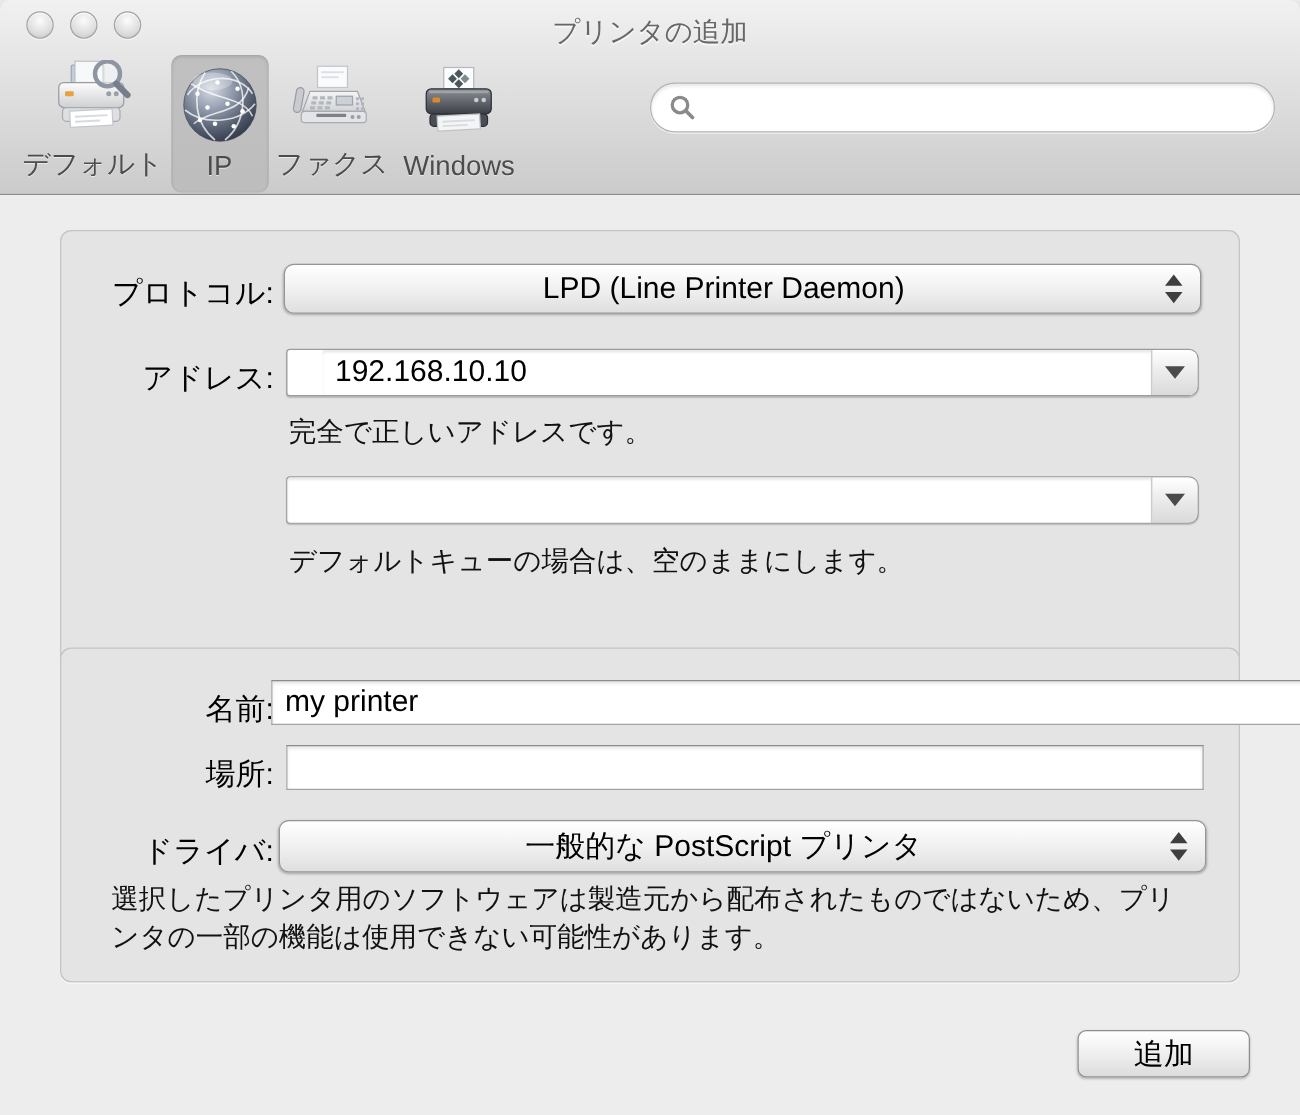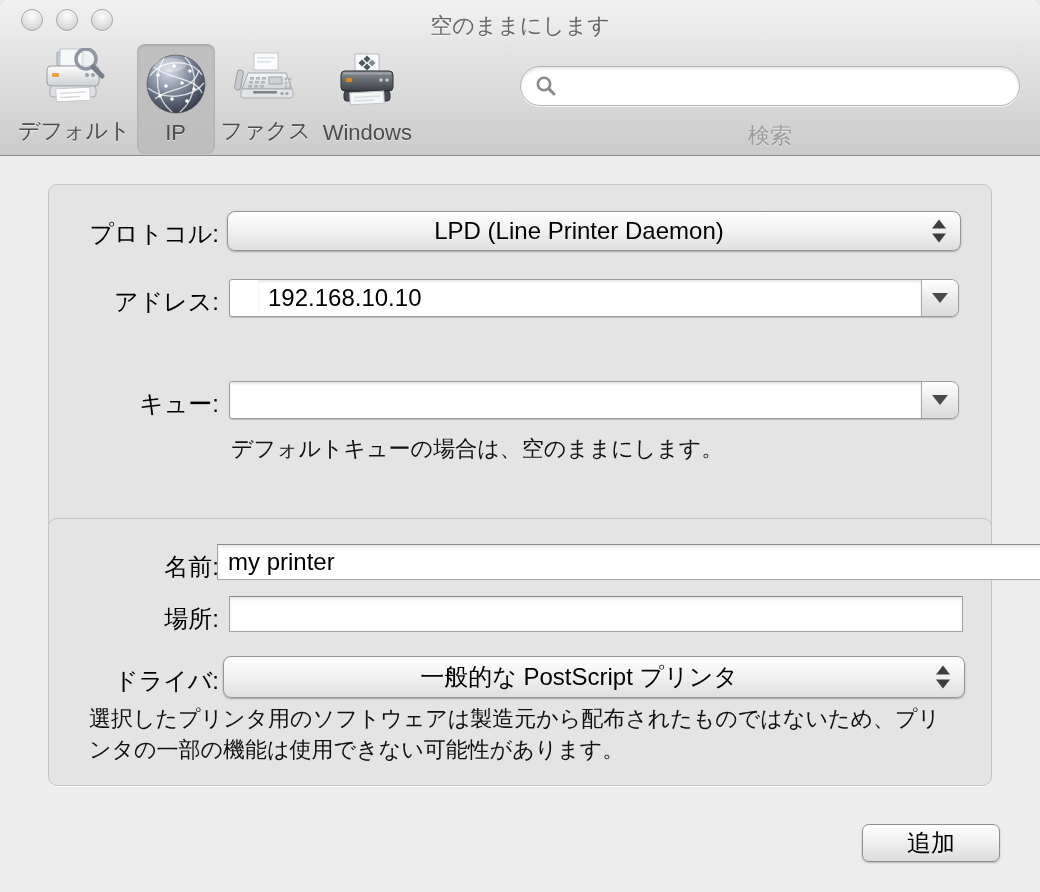--- a/index.html
+++ b/index.html
@@ -134,21 +134,21 @@
 <div class="window">
 
   <div class="header">
 
     <div class="traffic">
       <div class="tl"></div>
       <div class="tl"></div>
       <div class="tl"></div>
     </div>
 
-    <div class="win-title">空のままにします</div>
+    <div class="win-title">プリンタの追加</div>
 
     <div class="tbar">
 
       <div class="tb-item">
         <svg class="tb-icon" viewBox="0 0 66 64">
           <defs>
             <linearGradient id="pb" x1="0" y1="0" x2="0" y2="1">
               <stop offset="0" stop-color="#fdfdfd"></stop>
                 <stop offset="1" stop-color="#cfd0d3"></stop>
             </linearGradient>
@@ -281,21 +281,20 @@
       </div>
     </div>
 
     <div class="search-pill">
       <svg width="22" height="22" viewBox="0 0 22 22">
         <circle cx="9" cy="9" r="6.2" fill="none" stroke="#8a8a8a" stroke-width="2.6"></circle>
         <line x1="13.6" y1="13.6" x2="19" y2="19" stroke="#8a8a8a" stroke-width="3" stroke-linecap="round"></line>
       </svg>
       <input type="text" value="" style="">
     </div>
-    <div class="search-under">検索</div>
   </div>
 
   <div class="gbox" id="box-connection">
 
     <div class="flabel" style="top:33px;">プロトコル:</div>
     <div class="popup" style="left:178px; top:26px; width:734px; height:40px;">
       <span class="val">LPD (Line Printer Daemon)</span>
       <span class="stepper">
         <span class="tri-up"></span>
           <span class="tri-down"></span>
@@ -304,22 +303,22 @@
 
     <div class="flabel" style="top:101px;">アドレス:</div>
     <div class="combo" style="left:180px; top:94px; width:730px; height:38px;padding-left:28px;">
       <div class="combo-field">
         <input type="text" value="192.168.10.10" style="">
       </div>
       <div class="combo-btn">
         <span class="combo-arrow"></span>
       </div>
     </div>
-
-    <div class="flabel" style="top:203px;">キュー:</div>
+    <div class="helper" style="left:182px; top:146px;">完全で正しいアドレスです。</div>
+
     <div class="combo" style="left:180px; top:196px; width:730px; height:38px;">
       <div class="combo-field">
         <input type="text" value="" style="">
       </div>
       <div class="combo-btn">
         <span class="combo-arrow"></span>
       </div>
     </div>
     <div class="helper" style="left:182px; top:249px;">デフォルトキューの場合は、空のままにします。</div>
   </div>

